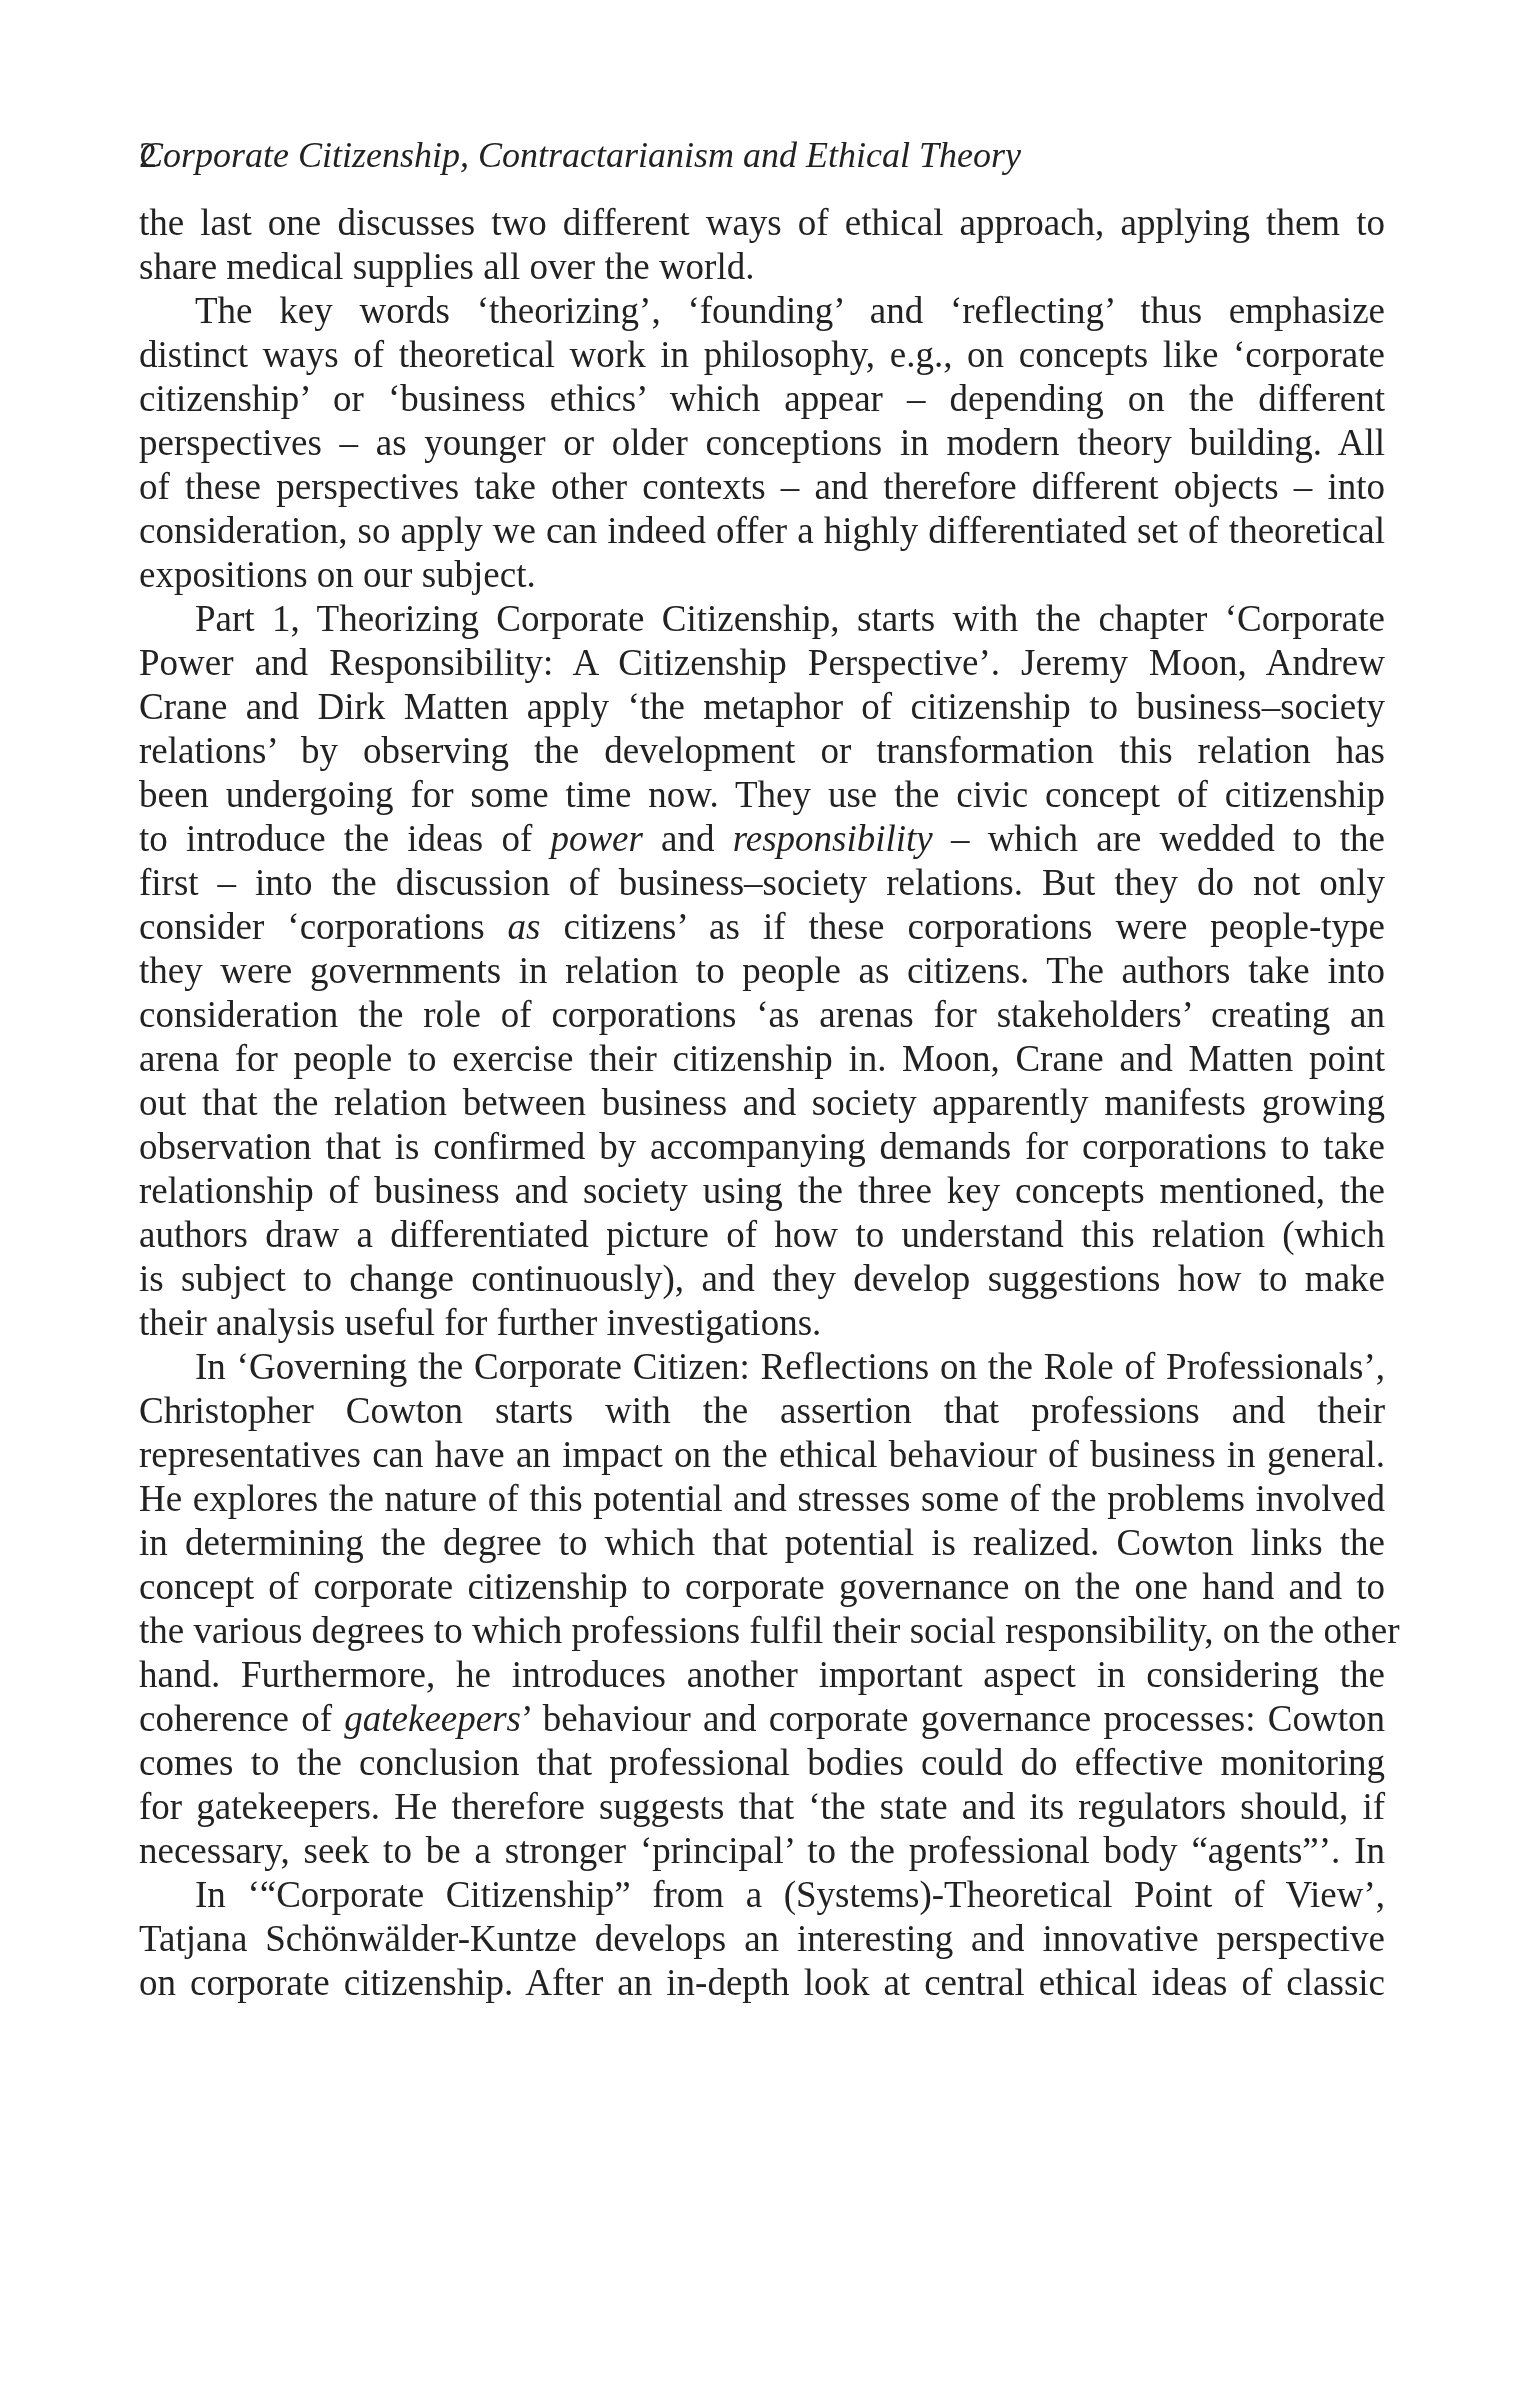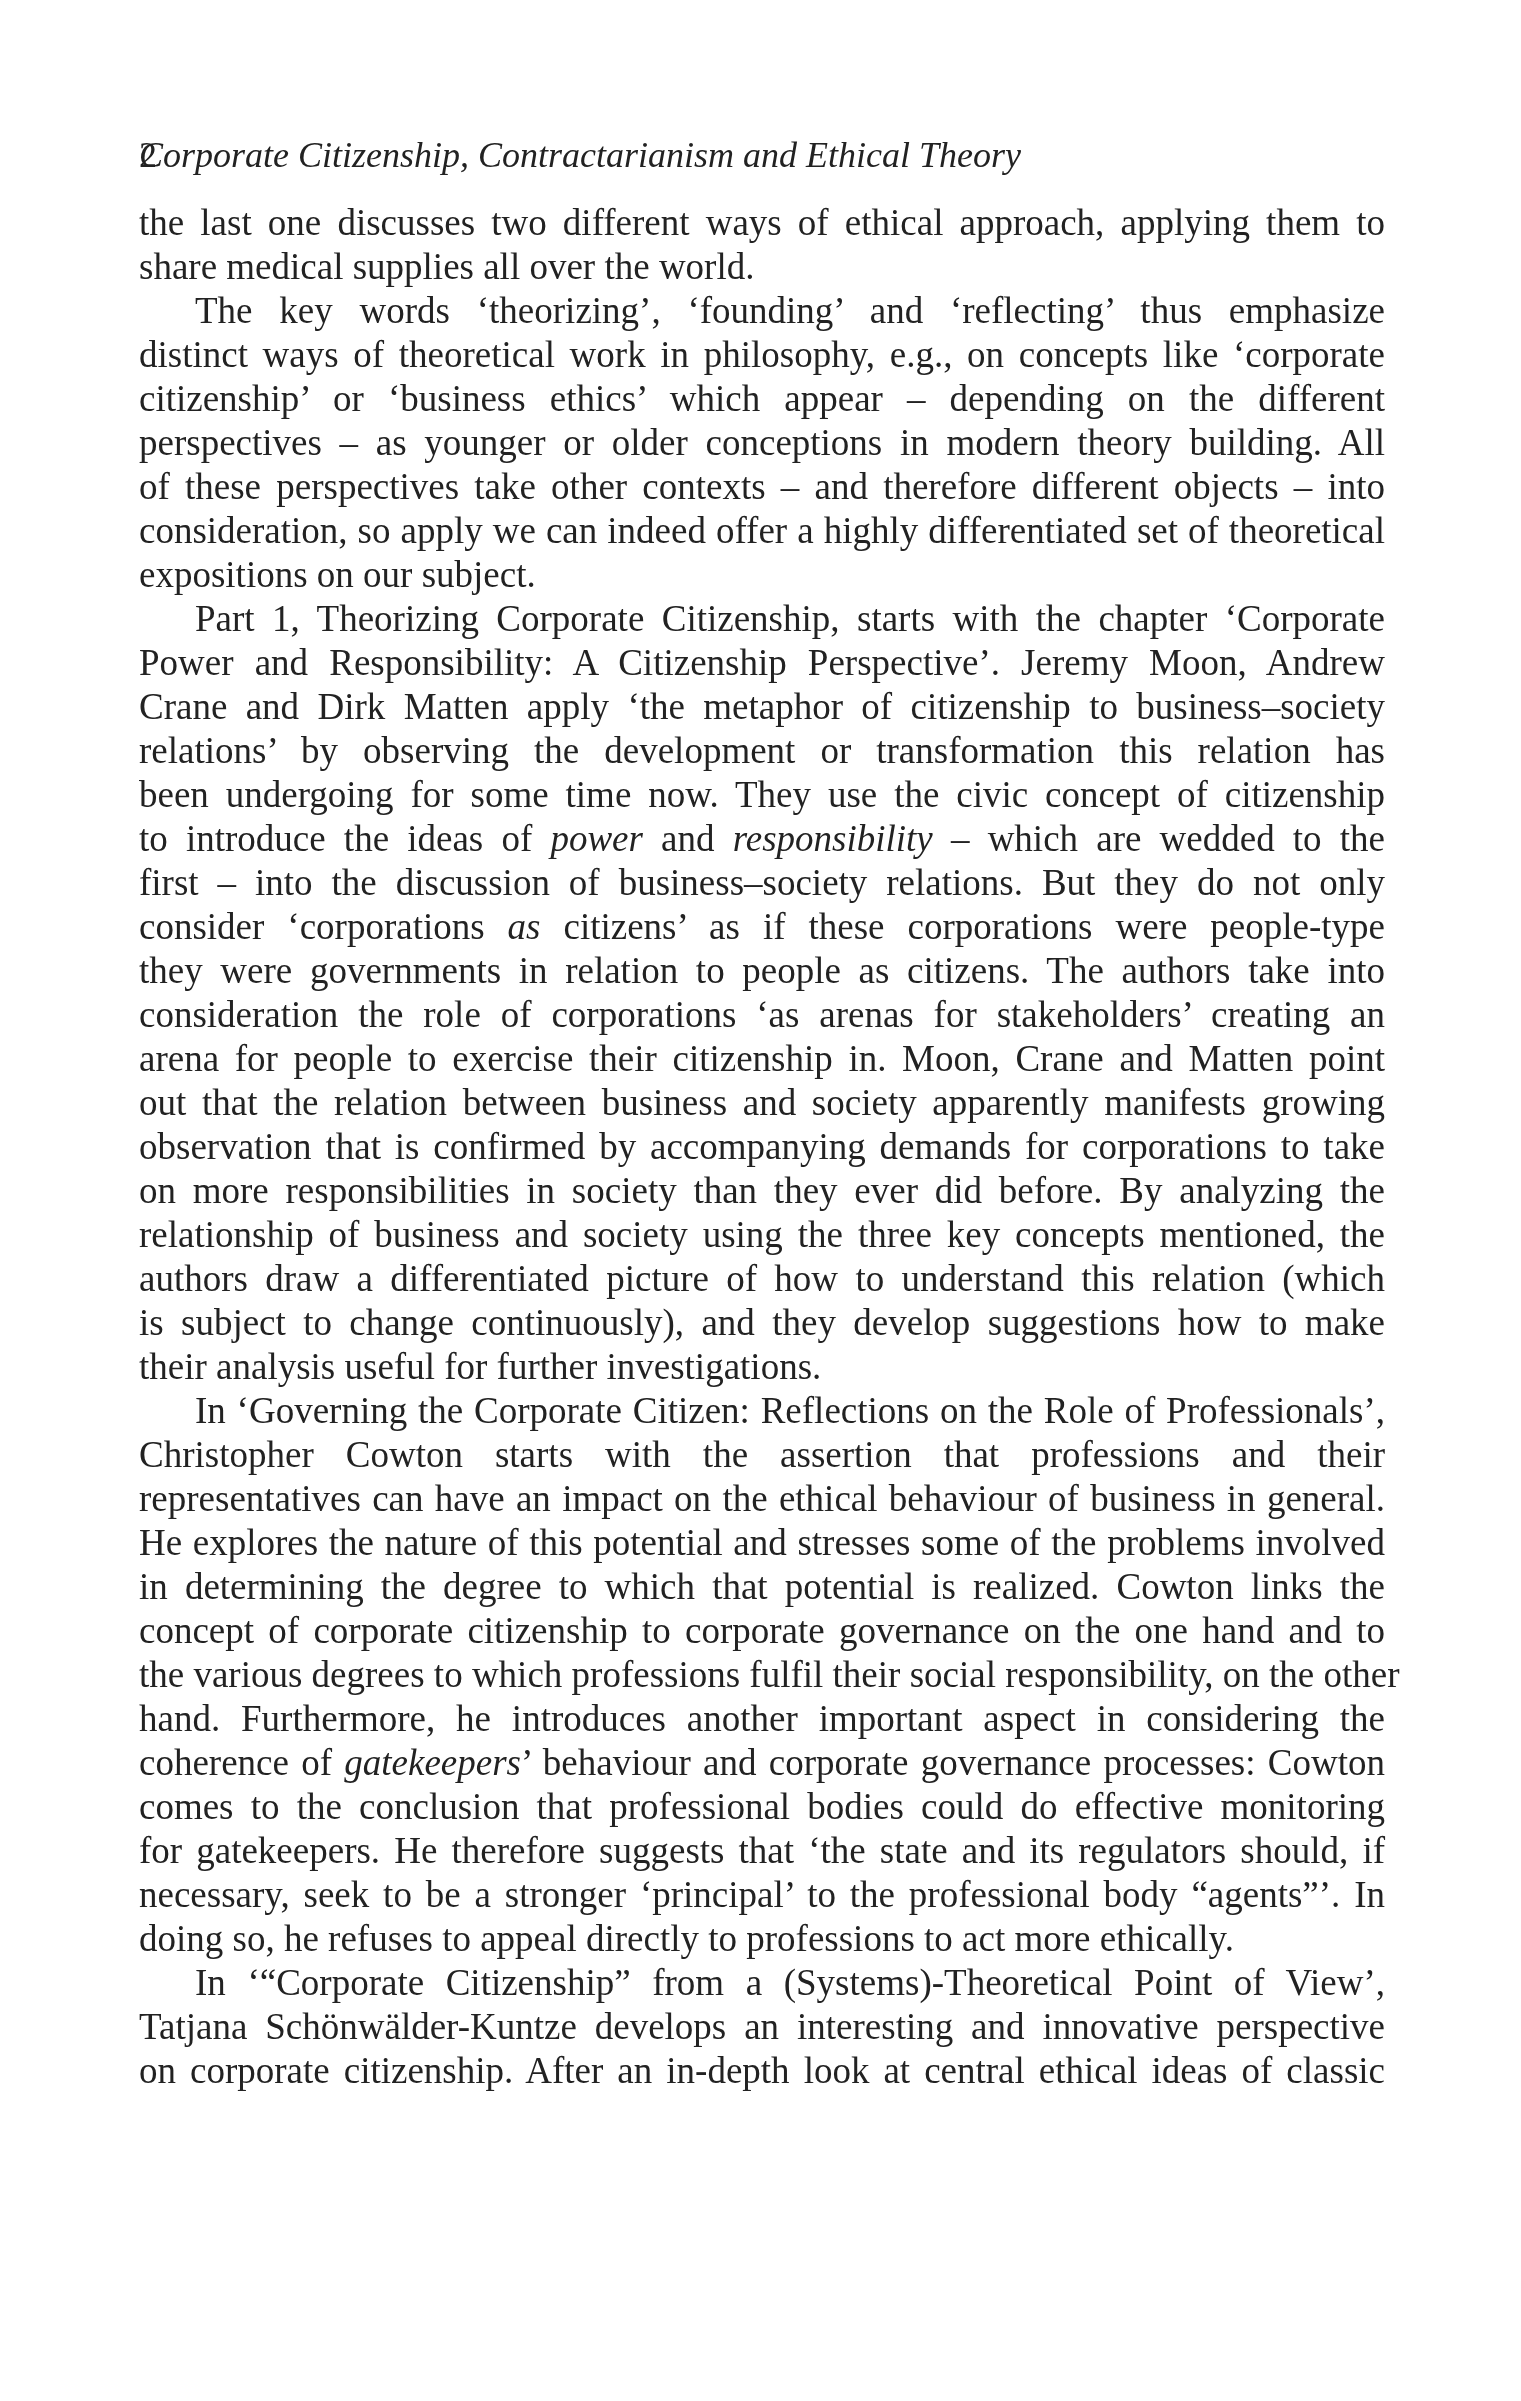--- a/index.html
+++ b/index.html
@@ -106,40 +106,38 @@
         <span class="line">relations’ by observing the development or transformation this relation has</span>
         <span class="line">been undergoing for some time now. They use the civic concept of citizenship</span>
         <span class="line">to introduce the ideas of <span class="it">power</span> and <span class="it">responsibility</span> – which are wedded to the</span>
         <span class="line">first – into the discussion of business–society relations. But they do not only</span>
         <span class="line">consider ‘corporations <span class="it">as</span> citizens’ as if these corporations were people-type</span>
         <span class="line">they were governments in relation to people as citizens. The authors take into</span>
         <span class="line">consideration the role of corporations ‘as arenas for stakeholders’ creating an</span>
         <span class="line">arena for people to exercise their citizenship in. Moon, Crane and Matten point</span>
         <span class="line">out that the relation between business and society apparently manifests growing</span>
         <span class="line">observation that is confirmed by accompanying demands for corporations to take</span>
-        <span class="line">on more responsibilities in society than they ever did before. By analyzing the</span>
         <span class="line">relationship of business and society using the three key concepts mentioned, the</span>
         <span class="line">authors draw a differentiated picture of how to understand this relation (which</span>
         <span class="line">is subject to change continuously), and they develop suggestions how to make</span>
         <span class="line last">their analysis useful for further investigations.</span>
       </div>
       <div class="para">
         <span class="line indent">In ‘Governing the Corporate Citizen: Reflections on the Role of Professionals’,</span>
         <span class="line">Christopher Cowton starts with the assertion that professions and their</span>
         <span class="line">representatives can have an impact on the ethical behaviour of business in general.</span>
         <span class="line">He explores the nature of this potential and stresses some of the problems involved</span>
         <span class="line">in determining the degree to which that potential is realized. Cowton links the</span>
         <span class="line">concept of corporate citizenship to corporate governance on the one hand and to</span>
         <span class="line">the various degrees to which professions fulfil their social responsibility, on the other</span>
         <span class="line">hand. Furthermore, he introduces another important aspect in considering the</span>
         <span class="line">coherence of <span class="it">gatekeepers</span>’ behaviour and corporate governance processes: Cowton</span>
         <span class="line">comes to the conclusion that professional bodies could do effective monitoring</span>
         <span class="line">for gatekeepers. He therefore suggests that ‘the state and its regulators should, if</span>
         <span class="line">necessary, seek to be a stronger ‘principal’ to the professional body “agents”’. In</span>
-        <span class="line last">doing so, he refuses to appeal directly to professions to act more ethically.</span>
       </div>
       <div class="para">
         <span class="line indent">In ‘“Corporate Citizenship” from a (Systems)-Theoretical Point of View’,</span>
         <span class="line">Tatjana Schönwälder-Kuntze develops an interesting and innovative perspective</span>
         <span class="line">on corporate citizenship. After an in-depth look at central ethical ideas of classic</span>
       </div>
     </div>
 </div>
 
 

